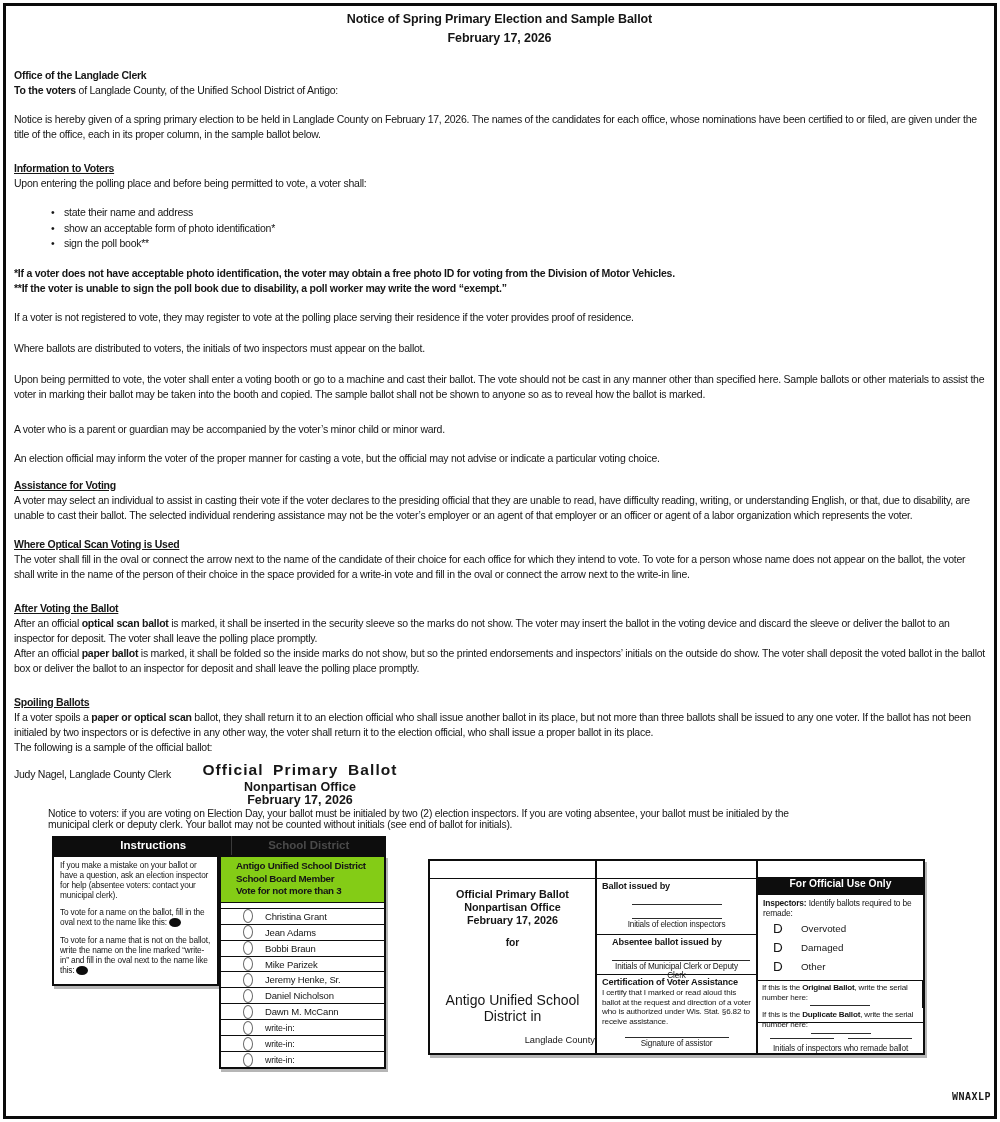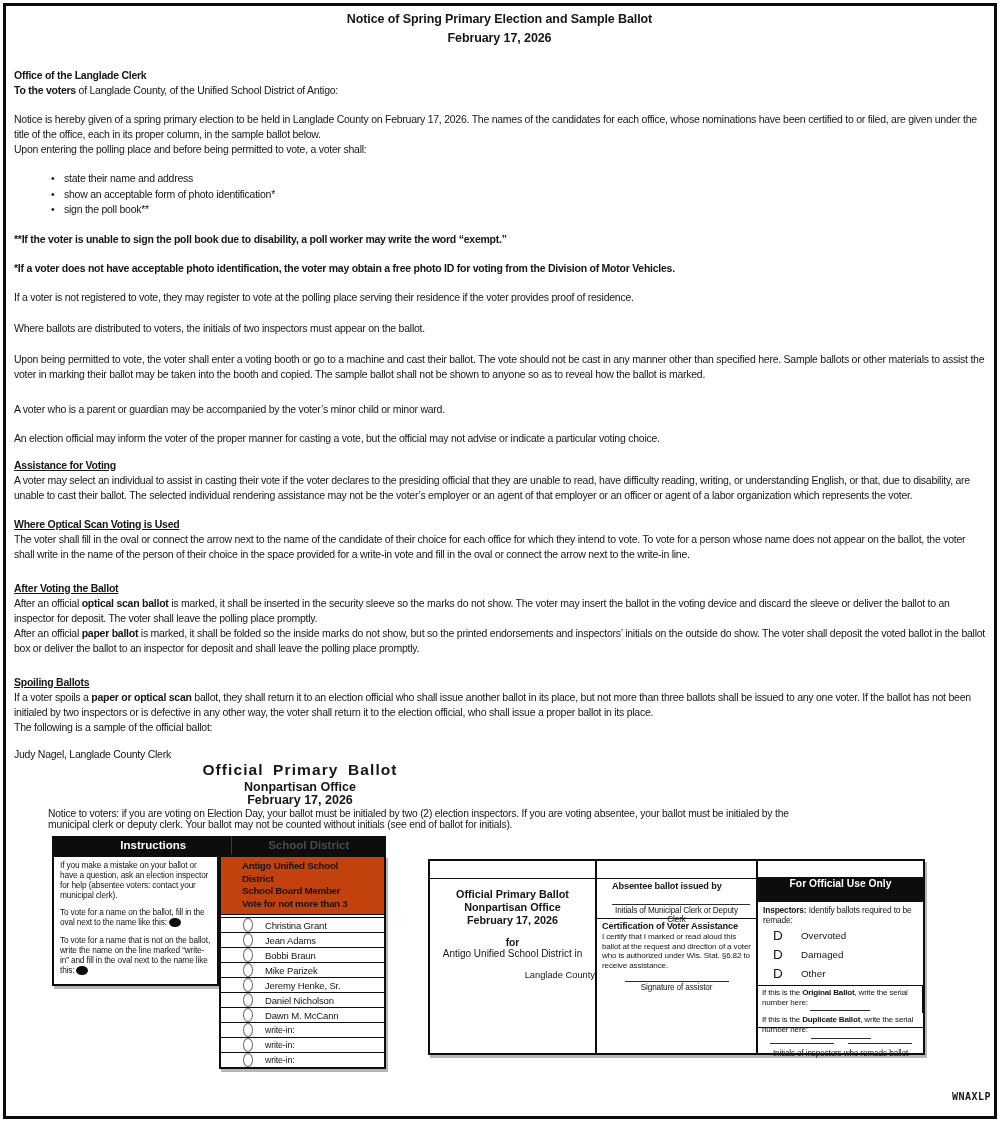--- a/index.html
+++ b/index.html
@@ -33,55 +33,55 @@
   .bt-head>div{flex:1;text-align:center;font-weight:700;font-size:11.5px;line-height:19px;}
   .hi{color:#fff;padding-left:24px;}
   .hs{color:#4a4a4a;border-left:1px solid #3a3a3a;}
   .instr{position:absolute;left:0;top:19px;width:167px;height:131px;box-sizing:border-box;border:2px solid #0d0d0d;
          padding:3px 6px 0;font-size:8.3px;line-height:10.1px;letter-spacing:-0.15px;background:#fff;overflow:hidden;
          box-shadow:2px 3px 0 rgba(110,110,110,.5);}
   .instr p{margin:0 0 7px;}
   .oval-filled{display:inline-block;width:12px;height:9px;background:#0d0d0d;border-radius:50%;vertical-align:-2px;margin-left:2px;}
   .contest{position:absolute;left:167px;top:19px;width:167px;height:214px;box-sizing:border-box;border:2px solid #0d0d0d;
            display:flex;flex-direction:column;background:#fff;box-shadow:2px 3px 0 rgba(110,110,110,.5);}
-  .ct{background:#c2410c;border-bottom:1.5px solid #0d0d0d;padding:3px 21px 4px;font-weight:700;
+  .ct{background:#84cc16;border-bottom:1.5px solid #0d0d0d;padding:3px 15px 4px;font-weight:700;
       font-size:9.8px;line-height:12.6px;letter-spacing:-0.3px;}
   .ct-spacer{height:5px;border-bottom:1.5px solid #0d0d0d;}
   .rows{flex:1;display:flex;flex-direction:column;}
   .crow{flex:1;display:flex;align-items:center;border-bottom:1.5px solid #0d0d0d;padding-left:22px;
         font-size:9.5px;letter-spacing:-0.15px;text-align:center;}
   .crow:last-child{border-bottom:none;}
   .crow.wr{font-size:8.8px;}
   .oval{display:inline-block;width:8px;height:12px;border:1px solid #6a6a6a;border-radius:50%;margin-right:12px;flex:none;}
 
   
   .bback{position:absolute;left:428px;top:859px;width:497px;height:196px;box-sizing:border-box;border:2px solid #0d0d0d;
          display:flex;background:#fff;box-shadow:2px 3px 0 rgba(110,110,110,.5);}
   .c1{width:167px;border-right:2px solid #0d0d0d;box-sizing:border-box;display:flex;flex-direction:column;}
   .c2{width:161px;border-right:2px solid #0d0d0d;box-sizing:border-box;display:flex;flex-direction:column;}
   .c3{flex:1;display:flex;flex-direction:column;}
   .strip{height:17px;border-bottom:1.5px solid #0d0d0d;flex:none;}
   .c3 .strip{height:16px;border-bottom:none;}
   .stub{text-align:center;padding-top:9px;}
   .stub-t{font-weight:700;font-size:10.8px;line-height:13px;}
   .stub-for{font-weight:700;font-size:10.3px;margin-top:10px;}
-  .stub-d1{font-size:10px;}
+  .stub-d1{font-size:14px;margin-top:44px;}
   .stub-d2{font-size:9.3px;margin-top:11px;text-align:right;}
   .cA{height:56px;border-bottom:1.5px solid #0d0d0d;box-sizing:border-box;padding:2px 5px;}
   .cB{height:40px;border-bottom:1.5px solid #0d0d0d;box-sizing:border-box;padding:2px 15px;}
   .cC{flex:1;padding:2px 5px;}
   .chead{font-weight:700;font-size:9.2px;letter-spacing:-0.15px;}
   .rl{border-bottom:1px solid #2c2c2c;}
   .rlA1{width:90px;margin:13px auto 0;}
   .rlA2{width:90px;margin:13px auto 0;}
   .rlB{width:138px;margin:13px auto 0;}
   .rlC{width:104px;margin:11px auto 0;}
   .cap{text-align:center;font-size:8.2px;letter-spacing:-0.15px;margin-top:1px;}
   .certbody{font-size:8.1px;line-height:9.6px;margin-top:1px;letter-spacing:-0.15px;}
-  .fobar{height:25px;background:#0d0d0d;color:#fff;font-weight:700;font-size:10.3px;line-height:13px;text-align:center;flex:none;}
+  .fobar{height:18px;background:#0d0d0d;color:#fff;font-weight:700;font-size:10.3px;line-height:13px;text-align:center;flex:none;}
   .fobody{height:88px;border-bottom:1.5px solid #0d0d0d;box-sizing:border-box;padding:3px 5px;}
   .lead{font-size:8.4px;line-height:10px;letter-spacing:-0.15px;}
   .opt{display:flex;align-items:center;margin:1px 0 0 10px;height:18px;}
   .dglyph{font-size:13.5px;width:28px;}
   .optlabel{font-size:9.8px;}
   .foserials{height:42px;border-bottom:1.5px solid #0d0d0d;box-sizing:border-box;display:flex;flex-direction:column;}
   .fos{flex:1;padding:2px 4px;font-size:8.1px;line-height:9.7px;letter-spacing:-0.2px;box-sizing:border-box;}
   .fos.first{border-right:1.5px solid #0d0d0d;}
   .fos .rl{width:60px;margin:3px auto 0;}
   .foremade{flex:1;text-align:center;padding-top:2px;}
@@ -97,28 +97,29 @@
 
   <div class="notice">
     <div class="doc-title">
       <div>Notice of Spring Primary Election and Sample Ballot</div>
       <div>February 17, 2026</div>
     </div>
     <p class="b g20">Office of the Langlade Clerk</p>
     <p><b>To the voters</b><span> of Langlade County, of the Unified School District of Antigo:</span></p>
     <p class="g14">Notice is hereby given of a spring primary election to be held in Langlade County on February 17, 2026. The names of the candidates for each office, whose nominations have been certified to or filed, are given under the title of the office, each in its proper column, in the sample ballot below.</p>
 
+    <p class="h g19">Information to Voters</p>
     <p>Upon entering the polling place and before being permitted to vote, a voter shall:</p>
     <ul class="req">
       <li><span>state their name and address</span></li>
       <li><span>show an acceptable form of photo identification*</span></li>
       <li><span>sign the poll book**</span></li>
     </ul>
+    <p class="b g14">*If a voter does not have acceptable photo identification, the voter may obtain a free photo ID for voting from the Division of Motor Vehicles.</p>
     <p class="b">**If the voter is unable to sign the poll book due to disability, a poll worker may write the word “exempt.”</p>
-    <p class="b g14">*If a voter does not have acceptable photo identification, the voter may obtain a free photo ID for voting from the Division of Motor Vehicles.</p>
 
     <p class="g14">If a voter is not registered to vote, they may register to vote at the polling place serving their residence if the voter provides proof of residence.</p>
     <p class="g16">Where ballots are distributed to voters, the initials of two inspectors must appear on the ballot.</p>
     <p class="g16">Upon being permitted to vote, the voter shall enter a voting booth or go to a machine and cast their ballot. The vote should not be cast in any manner other than specified here.  Sample ballots or other materials to assist the voter in marking their ballot may be taken into the booth and copied.  The sample ballot shall not be shown to anyone so as to reveal how the ballot is marked.</p>
     <p class="g20">A voter who is a parent or guardian may be accompanied by the voter’s minor child or minor ward.</p>
     <p class="g14">An election official may inform the voter of the proper manner for casting a vote, but the official may not advise or indicate a particular voting choice.</p>
 
     <p class="h g12">Assistance for Voting</p>
     <p>A voter may select an individual to assist in casting their vote if the voter declares to the presiding official that they are unable to read, have difficulty reading, writing, or understanding English, or that, due to disability, are unable to cast their ballot.  The selected individual rendering assistance may not be the voter’s employer or an agent of that employer or an officer or agent of a labor organization which represents the voter.</p>
 
@@ -214,20 +215,26 @@
           <div>February 17, 2026</div>
         </div>
         <div class="stub-for">for</div>
         <div class="stub-d1">Antigo Unified School District in</div>
         <div class="stub-d2">Langlade County</div>
       </div>
     </div>
 
     <div class="c2">
       <div class="strip"></div>
+      <div class="cA">
+        <div class="chead">Ballot issued by</div>
+        <div class="rl rlA1"></div>
+        <div class="rl rlA2"></div>
+        <div class="cap">Initials of election inspectors</div>
+      </div>
       <div class="cB">
         <div class="chead">Absentee ballot issued by</div>
         <div class="rl rlB"></div>
         <div class="cap">Initials of Municipal Clerk or Deputy Clerk</div>
       </div>
       <div class="cC">
         <div class="chead">Certification of Voter Assistance</div>
         <div class="certbody">I certify that I marked or read aloud this ballot at the request and direction of a voter who is authorized under Wis. Stat. §6.82 to receive assistance.</div>
         <div class="rl rlC"></div>
         <div class="cap">Signature of assistor</div>

